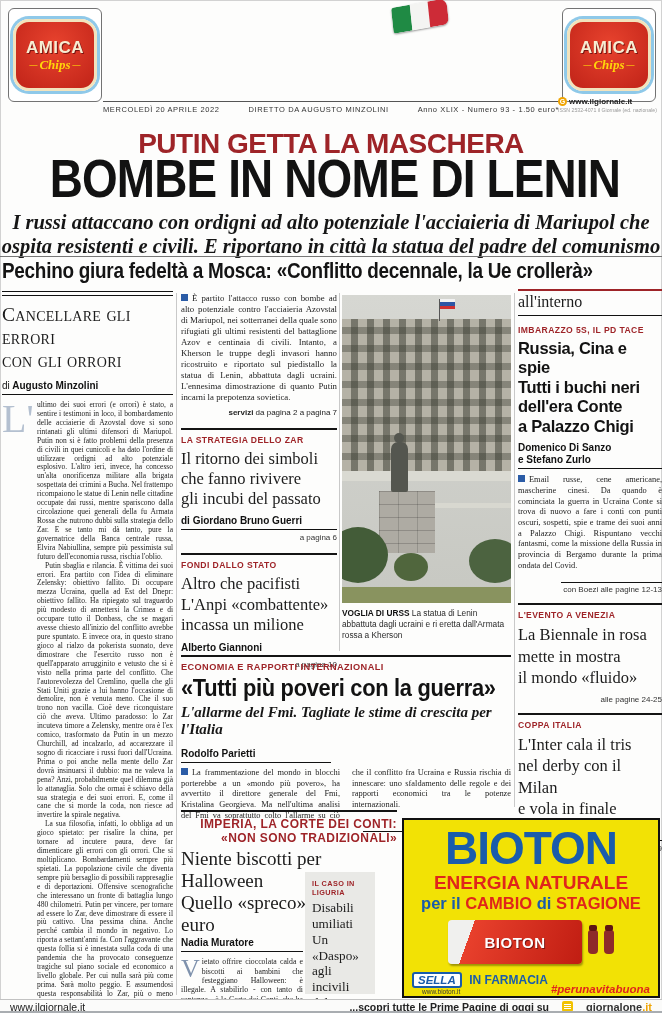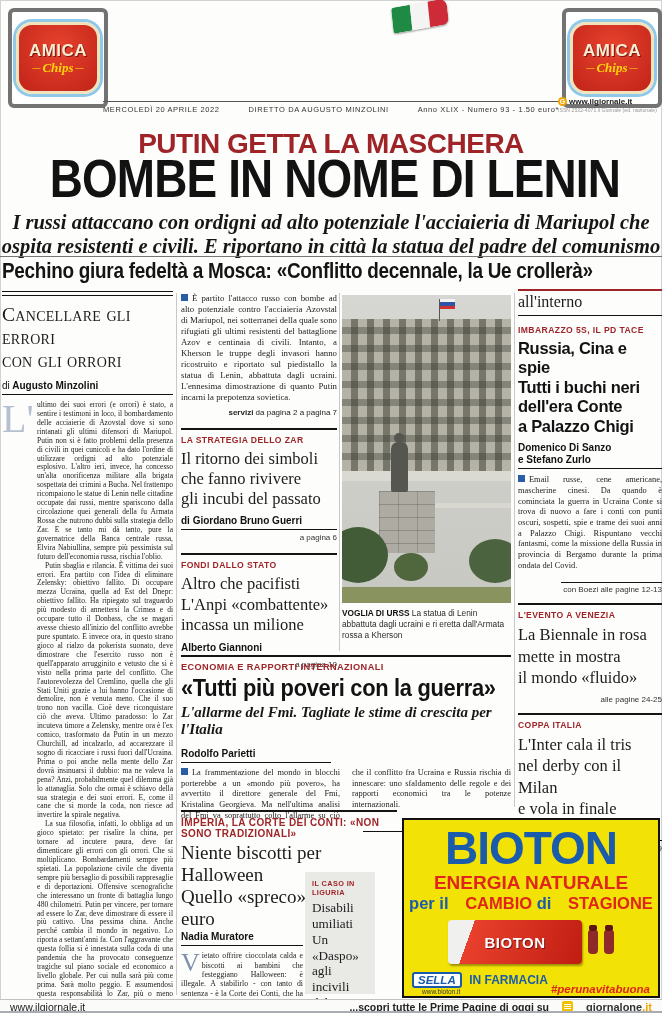--- a/index.html
+++ b/index.html
@@ -10,21 +10,21 @@
   .pre{white-space:pre-line;}
   .kicker{font-family:"Liberation Sans",sans-serif;font-weight:700;color:#9e2428;font-size:8.6px;letter-spacing:.4px;}
   .byline-row{font-family:"Liberation Sans",sans-serif;font-weight:700;font-size:10px;color:#111;
               border-bottom:1.5px solid #111;padding-bottom:3px;}
   .pageref{font-family:"Liberation Sans",sans-serif;font-size:8px;color:#333;text-align:right;margin-top:3px;}
   .vsep{position:absolute;width:1px;background:#c9c9c9;}
   .sq::before{content:"";display:inline-block;width:7px;height:7px;background:#2b5ca6;margin-right:4px;}
   .just{text-align:justify;}
 
   
-  .amica{width:92px;height:92px;background:#fff;border:4px solid #737373;border-radius:6px;
+  .amica{width:92px;height:92px;background:#fff;border:1px solid #737373;border-radius:6px;
          display:flex;align-items:center;justify-content:center;}
   .amica-tile{width:78px;height:66px;border-radius:16px;background:radial-gradient(circle at 50% 35%,#e8432e,#c02318);
               border:3px solid #f2e3bd;box-shadow:0 0 0 3px #8fc9e9;display:flex;flex-direction:column;
               align-items:center;justify-content:center;}
   .amica-brand{font-family:"Liberation Sans",sans-serif;font-weight:800;color:#f7edd2;font-size:17px;letter-spacing:.5px;
                text-shadow:1px 1px 0 #7a1410;}
   .amica-chips{font-style:italic;font-weight:700;color:#ffd60a;font-size:13px;margin-top:-1px;}
   .amica-chips::before,.amica-chips::after{content:"\2014";font-size:8px;vertical-align:2px;margin:0 2px;color:#ffd60a;}
   .flag-it{display:flex;width:56px;height:26px;transform:rotate(-6deg) skewY(-4deg);border-radius:3px 8px 6px 3px;overflow:hidden;box-shadow:0 1px 2px rgba(0,0,0,.4);}
   .flag-it i{flex:1;}
@@ -115,21 +115,21 @@
   .lig-byline{font-family:"Liberation Sans",sans-serif;font-weight:700;font-size:8.8px;border-bottom:1px solid #111;
               padding-bottom:2px;margin-top:5px;}
   .lig-ref{font-family:"Liberation Sans",sans-serif;font-size:7.3px;text-align:right;margin-top:2px;}
 
   
   #bioton{left:402px;top:818px;width:258px;height:180px;background:#f2e205;border:2px solid #111;
           box-sizing:border-box;text-align:center;font-family:"Liberation Sans",sans-serif;}
   .b-brand{font-size:46px;font-weight:800;color:#1a5cab;letter-spacing:-1px;line-height:1;margin-top:5px;}
   .b-claim1{font-size:19px;font-weight:800;color:#e0251b;margin-top:1px;}
   .b-claim2{font-size:16.5px;font-weight:800;margin-top:0;}
-  .blue{color:#1a5cab;} .red{color:#e0251b;margin-left:12px;}
+  .blue{color:#1a5cab;} .red{color:#e0251b;}
   .b-pack-row{display:flex;align-items:center;justify-content:center;gap:6px;margin-top:5px;height:48px;}
   .b-pack{width:134px;height:44px;border-radius:4px;background:linear-gradient(110deg,#f0f0ee 0 18%,#e8402c 18%,#c01d12);
           display:flex;align-items:center;justify-content:center;box-shadow:1px 2px 2px rgba(0,0,0,.35);}
   .b-pack span{color:#fff;font-weight:800;font-size:15px;letter-spacing:.5px;text-shadow:1px 1px 0 #7a1410;}
   .vial{width:10px;height:24px;background:#8e2a2a;border-radius:3px 3px 4px 4px;position:relative;}
   .vial::before{content:"";position:absolute;top:-5px;left:1px;width:8px;height:6px;background:#5e1414;border-radius:2px;}
   .b-bottom{display:flex;justify-content:space-between;align-items:flex-end;padding:4px 8px 0;}
   .sella-box{display:inline-block;border:2px solid #1a5cab;border-radius:3px;background:#fff;color:#1a5cab;
              font-weight:800;font-style:italic;font-size:11.5px;padding:0 4px;}
   .farmacia{color:#1a5cab;font-weight:800;font-size:12px;margin-left:3px;}
@@ -298,21 +298,21 @@
       <div class="kicker">COPPA ITALIA</div>
       <div class="int-head-serif pre">L'Inter cala il tris
 nel derby con il Milan
 e vola in finale</div>
       <div class="byline-row byline2">Ordine, Signori e Visnadi</div>
       <div class="pageref">alle pagine 28 e 29</div>
     </div>
   </div>
 
   <div class="abs" id="halloween">
-    <div class="kicker" style="font-size:10px;">IMPERIA, LA CORTE DEI CONTI: «NON SONO TRADIZIONALI»</div>
+    <div class="kicker" style="font-size:12px;text-align:right;">IMPERIA, LA CORTE DEI CONTI: «NON SONO TRADIZIONALI»</div>
     <div class="hal-head pre">Niente biscotti per Halloween
 Quello «spreco» da 237 euro</div>
     <div class="hal-inner">
       <div class="byline-row">Nadia Muratore</div>
       <div class="hal-body just">
         <span class="dropcap2">V</span>
         <span>ietato offrire cioccolata calda e biscotti ai bambini che festeggiano Halloween: è illegale. A stabilirlo - con tanto di sentenza - è la Corte dei Conti, che ha contestato la spesa di 237,60 euro fatta dal Comune di Ospedaletti (Imperia) per scaldare l'atmosfera durante la festa del 31 ottobre.</span>
       </div>
 
     </div>

